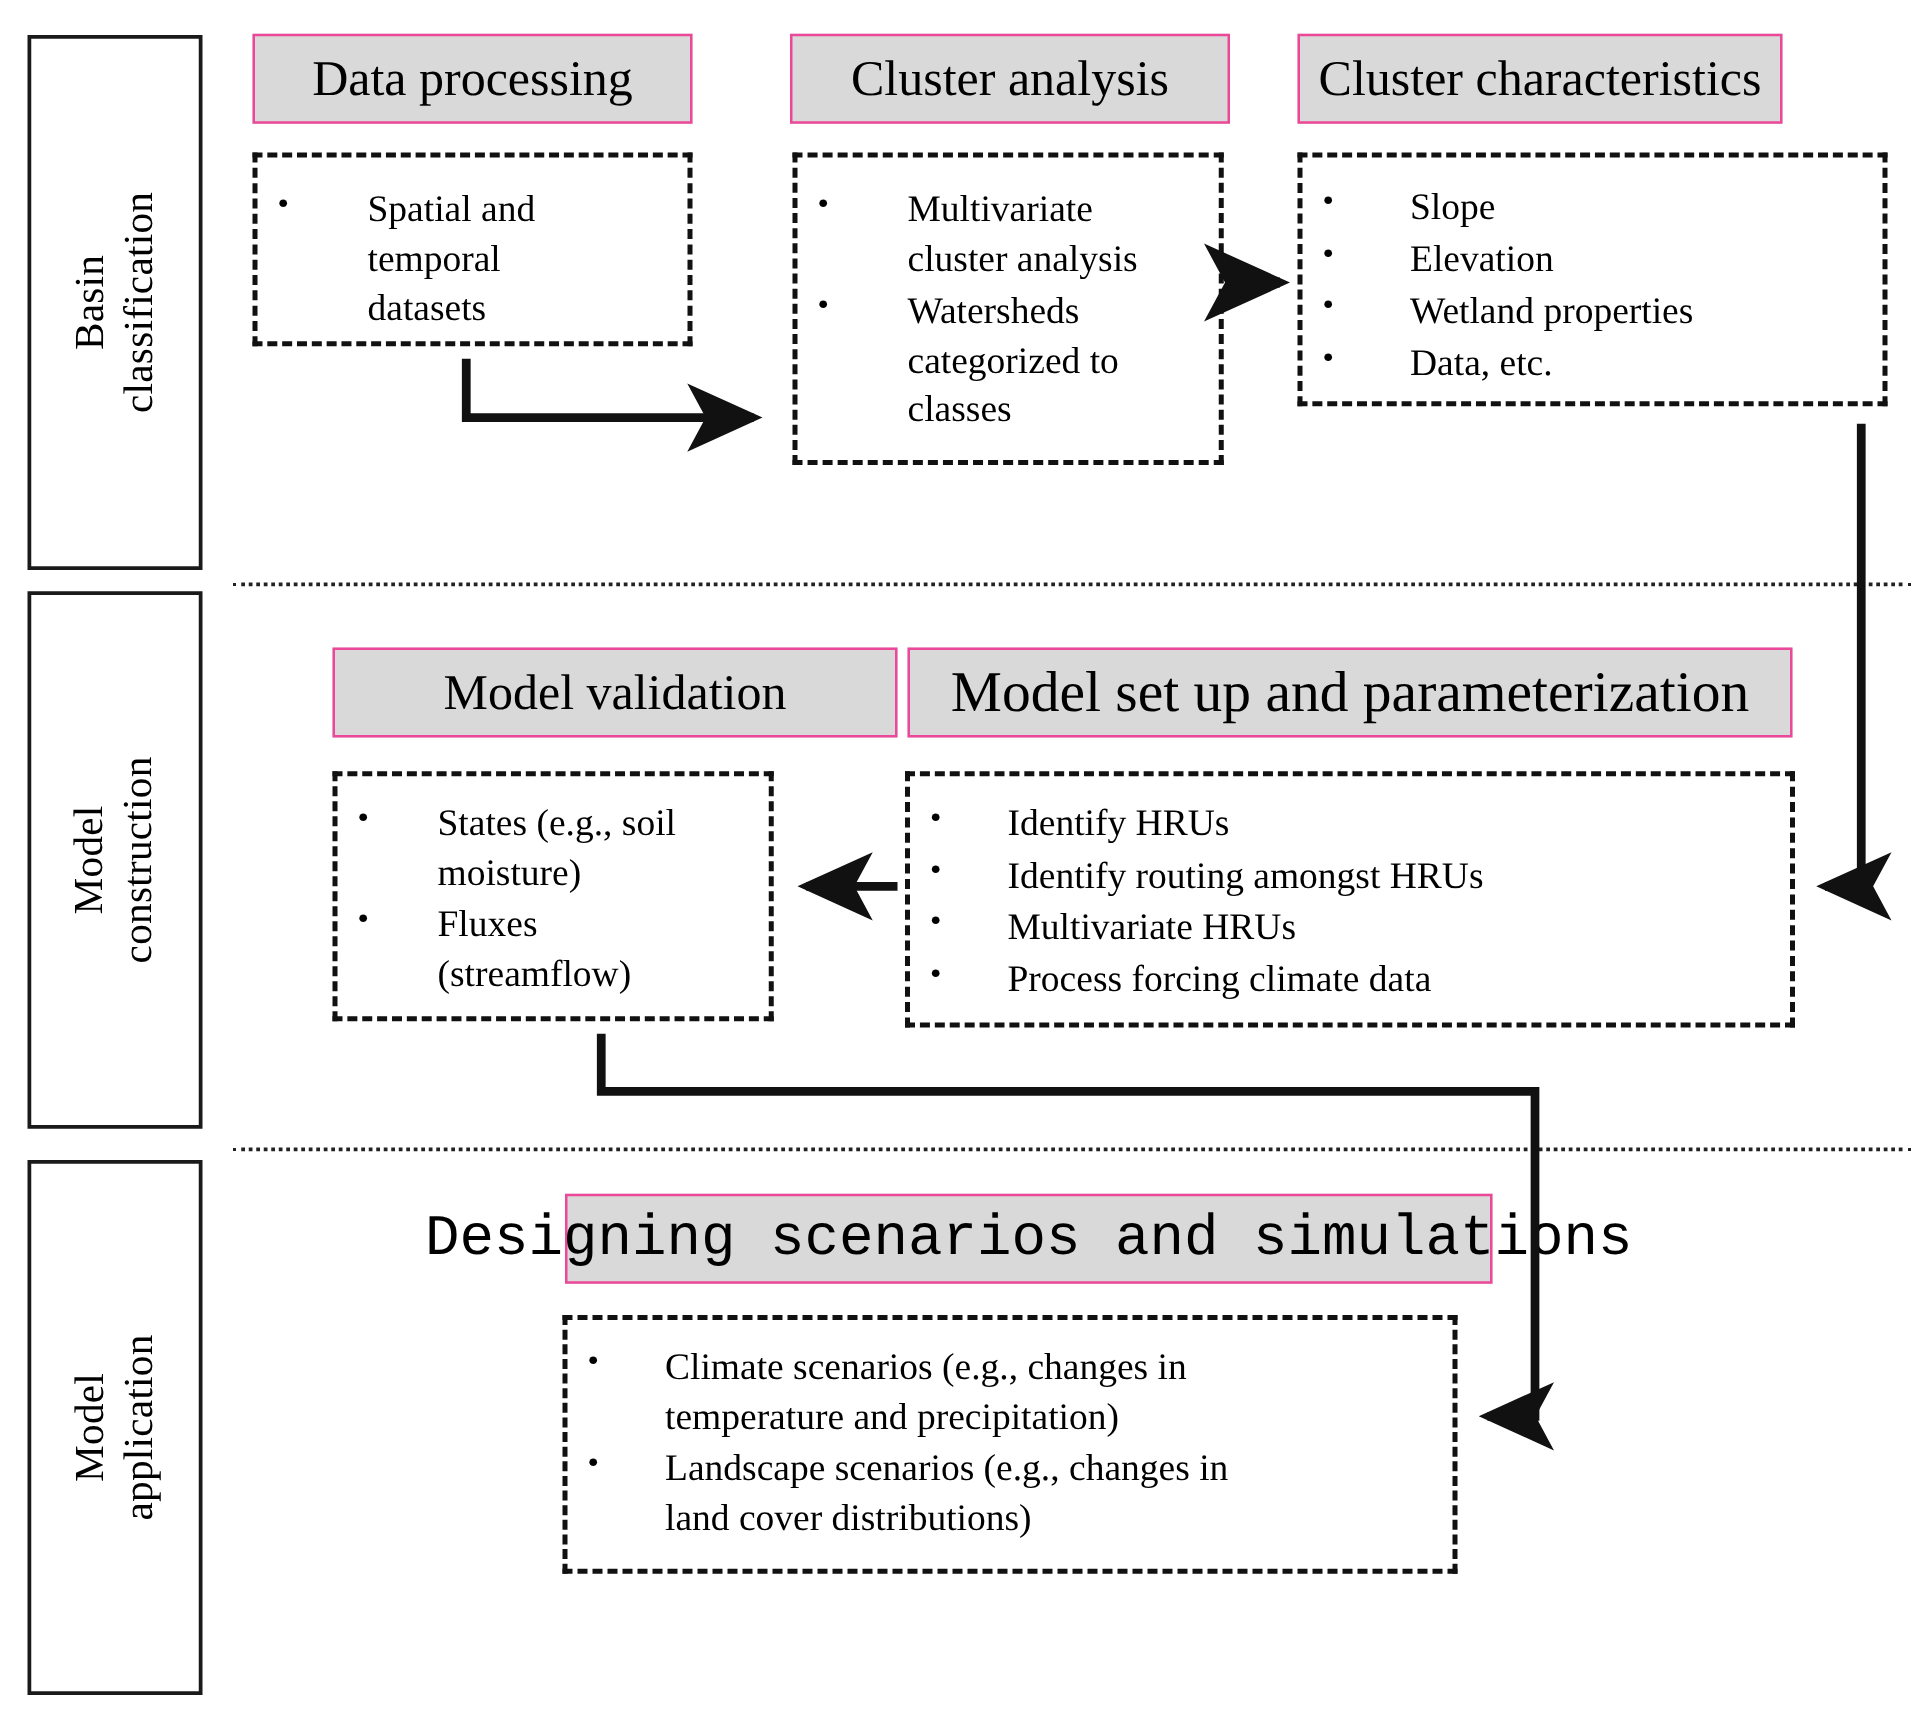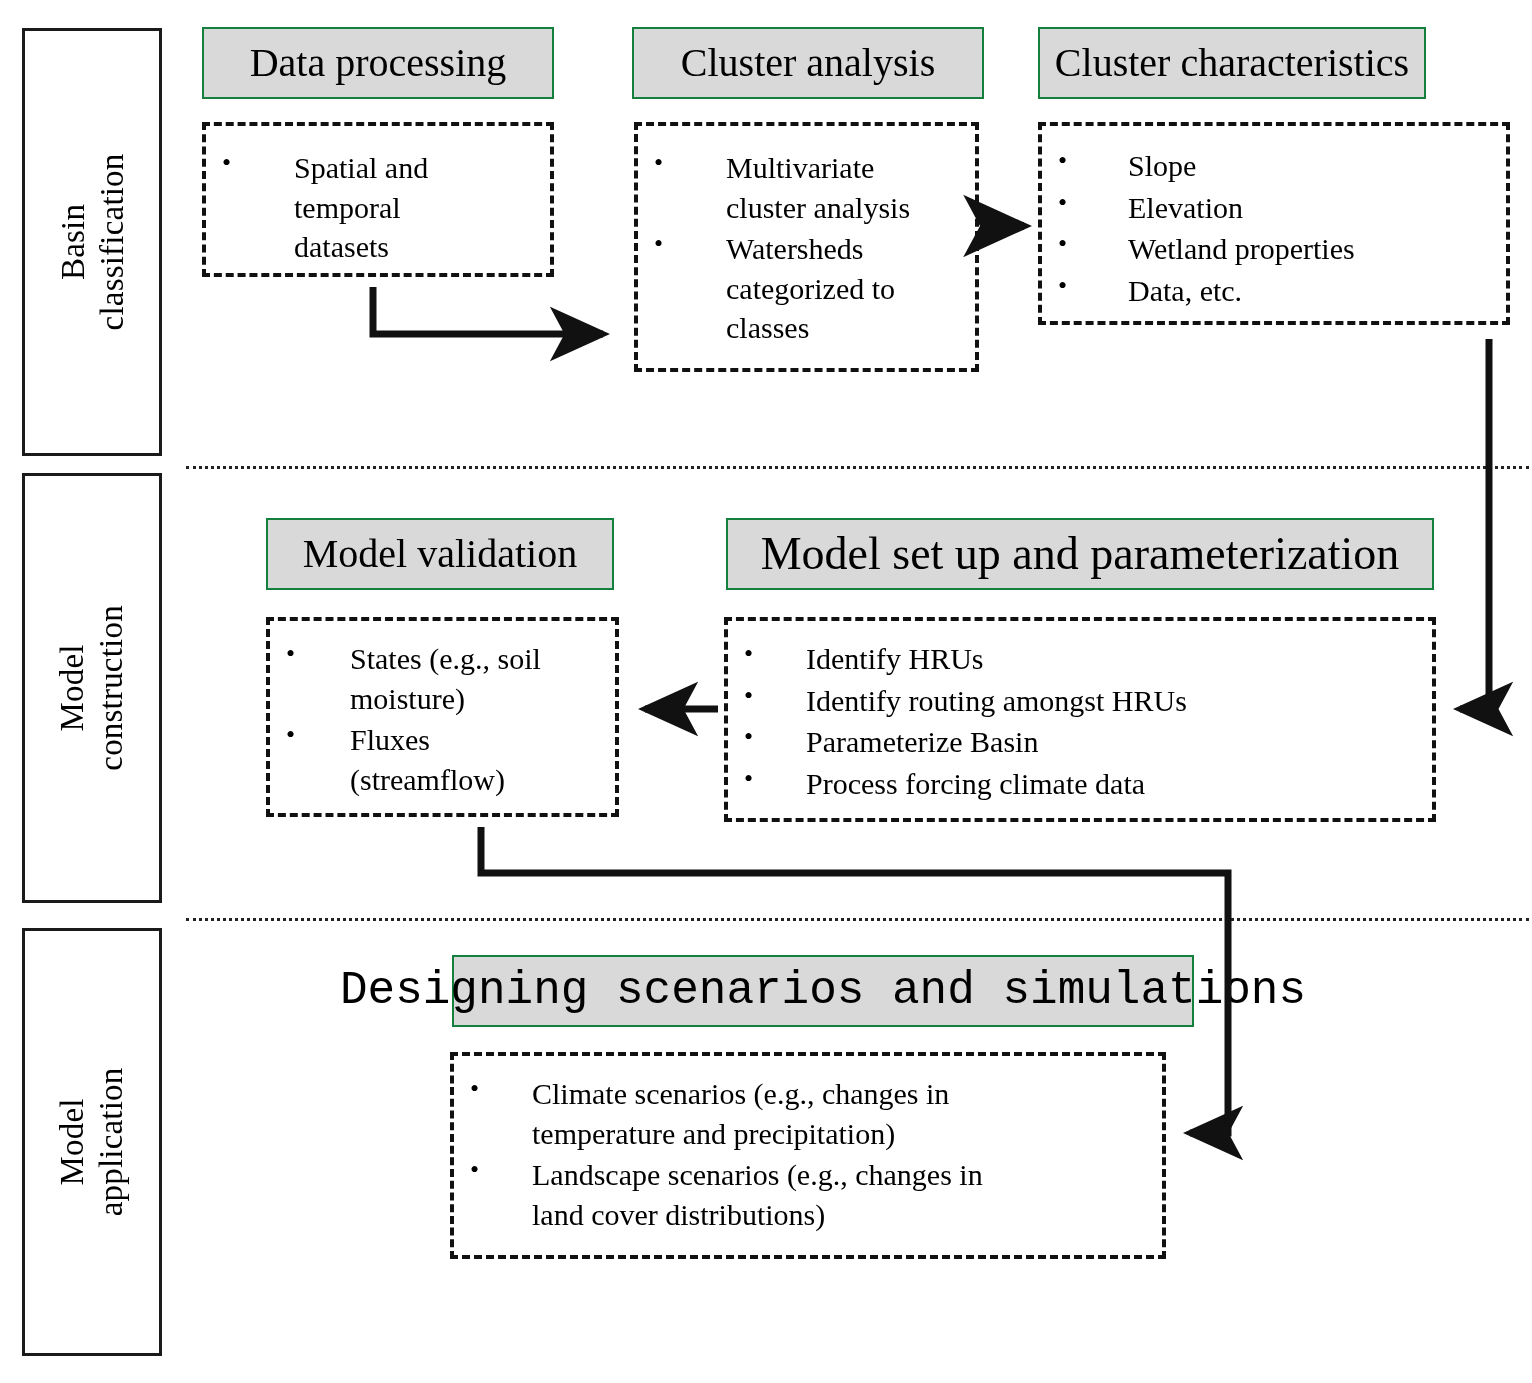--- a/index.html
+++ b/index.html
@@ -33,21 +33,21 @@
     text-align: center;
     font-size: 33px;
     line-height: 1.18;
     letter-spacing: 0.2px;
   }
 
   
   .hdr {
     position: absolute;
     background: #d9d9d9;
-    border: 2px solid #15803d;
+    border: 2px solid #ec4899;
     box-sizing: border-box;
     display: flex;
     align-items: center;
     justify-content: center;
     font-size: 40px;
     line-height: 1;
     white-space: nowrap;
   }
   .hdr.small { font-size: 46px; }
 
@@ -174,21 +174,21 @@
         <span class="bul">•</span>
         <span class="txt">Wetland properties</span>
       </li>
       <li style="padding-left:70px;">
         <span class="bul">•</span>
         <span class="txt">Data, etc.</span>
       </li>
     </ul>
   </div>
 
-  <div class="hdr" style="left:266px; top:518px; width:348px; height:72px;">
+  <div class="hdr" style="left:266px; top:518px; width:452px; height:72px;">
     <span>Model validation</span>
   </div>
   <div class="dbox" style="left:266px; top:617px; width:353px; height:200px;">
     <ul style="margin:18px 0 0 16px;">
       <li style="padding-left:64px;">
         <span class="bul">•</span>
         <span class="txt">States (e.g., soil</span>
         <span class="txt">moisture)</span>
       </li>
       <li style="padding-left:64px;">
@@ -207,21 +207,21 @@
       <li style="padding-left:62px;">
         <span class="bul">•</span>
         <span class="txt">Identify HRUs</span>
       </li>
       <li style="padding-left:62px;">
         <span class="bul">•</span>
         <span class="txt">Identify routing amongst HRUs</span>
       </li>
       <li style="padding-left:62px;">
         <span class="bul">•</span>
-        <span class="txt">Parameterize Basin</span>
+        <span class="txt">Multivariate HRUs</span>
       </li>
       <li style="padding-left:62px;">
         <span class="bul">•</span>
         <span class="txt">Process forcing climate data</span>
       </li>
     </ul>
   </div>
 
   <div class="hdr small" style="left:452px; top:955px; width:742px; height:72px;font-family:Liberation Mono, monospace;">
     <span>Designing scenarios and simulations</span>

